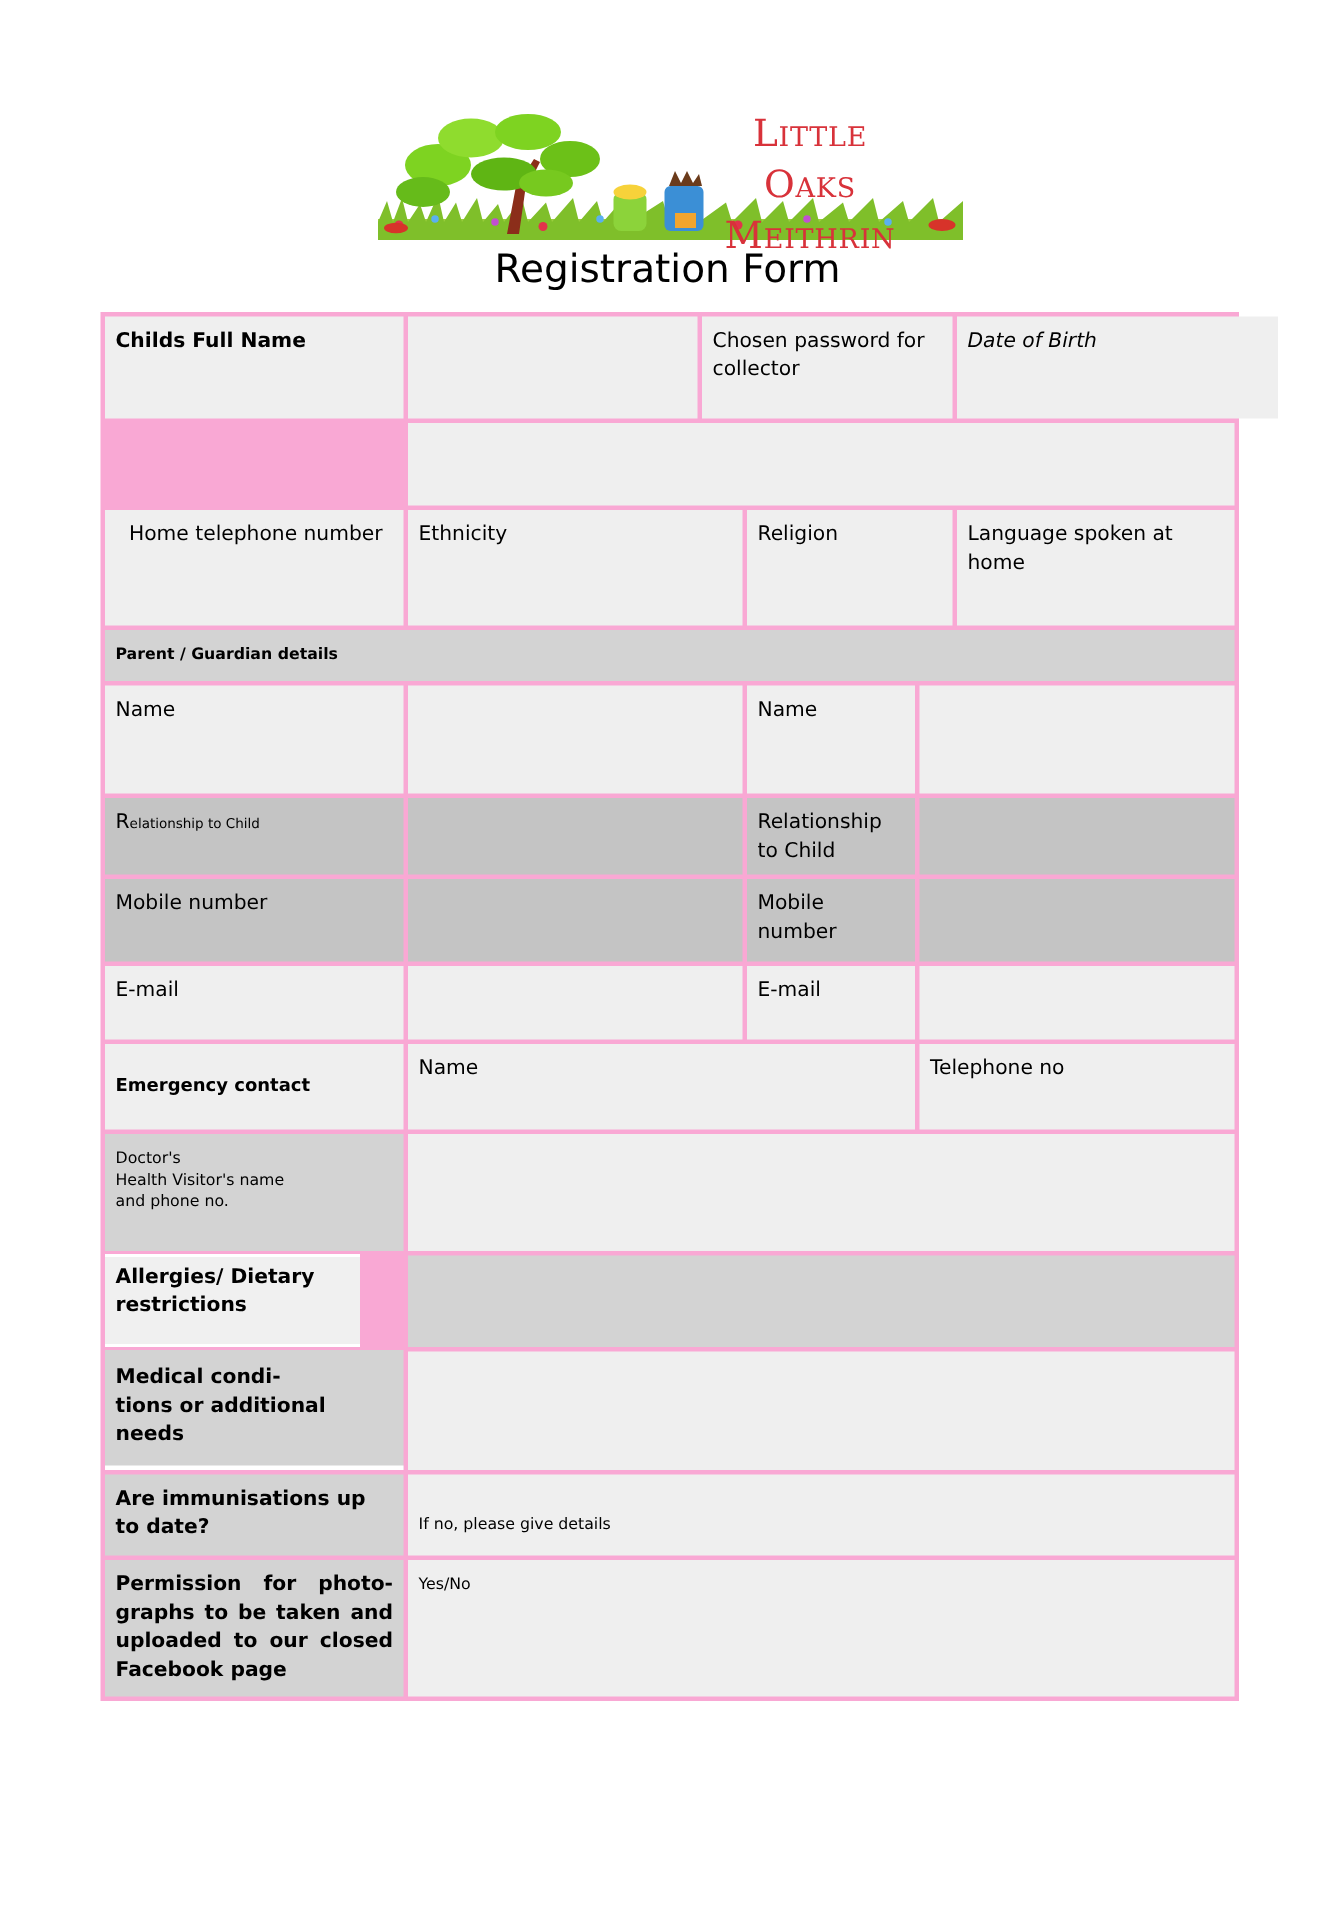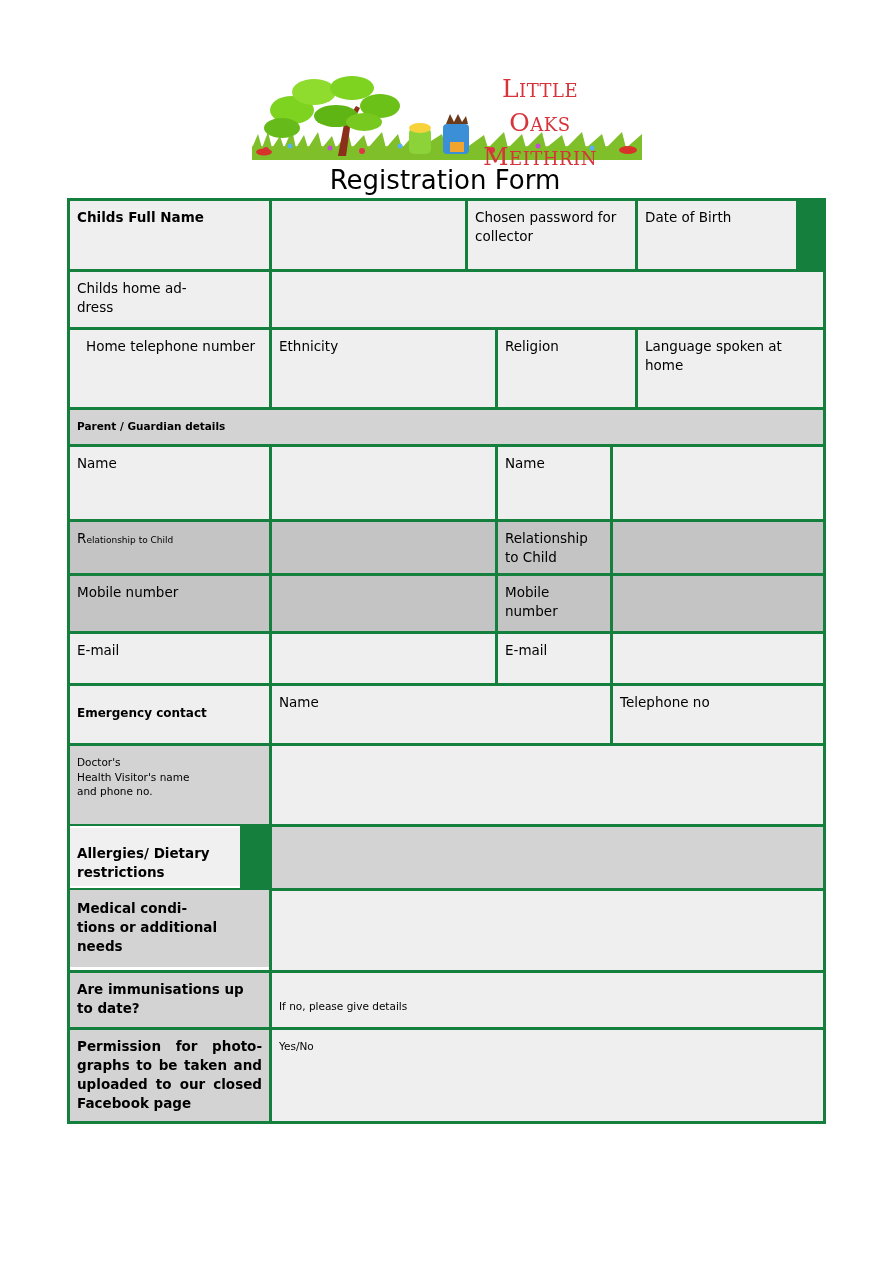--- a/index.html
+++ b/index.html
@@ -4,22 +4,22 @@
   <style>
     html, body { margin: 0; padding: 0; background: #ffffff; }
     body { width: 890px; height: 1271px; position: relative; overflow: hidden;
       font-family: "DejaVu Sans", sans-serif; color: #000; }
     .logo { position: absolute; left: 252px; top: 72px; width: 390px; height: 88px; }
     .logo-text { position: absolute; left: 475px; top: 72px; width: 130px; text-align: center;
       color: #d8323a; font-family: "DejaVu Serif", serif; font-size: 25px; line-height: 34px;
       letter-spacing: 0.5px; font-variant: small-caps; }
     .title { position: absolute; left: 0; width: 890px; top: 163px; text-align: center;
       font-family: "DejaVu Sans", sans-serif; font-size: 26px; line-height: 34px; }
-    .form { position: absolute; left: 67px; top: 198px; width: 759px; height: 926px;
-      background: #15803d; }
+    .form { position: absolute; left: 67px; top: 208px; width: 759px; height: 926px;
+      background: #f9a8d4; }
     .cell { position: absolute; box-sizing: border-box; background: #efefef;
       padding: 7px 7px; font-size: 13.5px; line-height: 19px; overflow: hidden; }
     .cell.mid { background: #c4c4c4; }
     .cell.lt { background: #d3d3d3; }
     .b { font-weight: bold; }
     .small { font-size: 10.5px; line-height: 15px; }
     .tiny { font-size: 9px; }
     .just { text-align: justify; text-align-last: left; }
   </style>
 </head>
@@ -65,24 +65,22 @@
   <div>Meithrin</div>
 </div>
 
 <div class="title">Registration Form</div>
 
 <div class="form">
 
   <div class="cell b" style="left:3px;top:3px;width:199px;height:68px;">Childs Full Name</div>
   <div class="cell" style="left:205px;top:3px;width:193px;height:68px;"></div>
   <div class="cell" style="left:401px;top:3px;width:167px;height:68px;"><span>Chosen password for collector</span></div>
-  <div class="cell" style="left:571px;top:3px;width:158px;height:68px;"><span>Date of Birth</span></div>
+  <div class="cell" style="left:571px;top:3px;width:214px;height:68px;font-style:italic;"><span>Date of Birth</span></div>
 
-  <div class="cell" style="left:3px;top:74px;width:199px;height:55px;white-space:pre-line;">Childs home ad-
-dress</div>
   <div class="cell" style="left:205px;top:74px;width:551px;height:55px;"></div>
 
   <div class="cell" style="left:3px;top:132px;width:199px;height:77px;padding-left:16px;"><span>Home telephone number</span></div>
   <div class="cell" style="left:205px;top:132px;width:223px;height:77px;"><span>Ethnicity</span></div>
   <div class="cell" style="left:431px;top:132px;width:137px;height:77px;"><span>Religion</span></div>
   <div class="cell" style="left:571px;top:132px;width:185px;height:77px;"><span>Language spoken at home</span></div>
 
   <div class="cell lt b small" style="left:3px;top:212px;width:753px;height:34px;padding-top:9px;">Parent / Guardian details</div>
 
   <div class="cell" style="left:3px;top:249px;width:199px;height:72px;">Name</div>
@@ -109,21 +107,21 @@
   <div class="cell" style="left:205px;top:488px;width:338px;height:57px;"><span>Name</span></div>
   <div class="cell" style="left:546px;top:488px;width:210px;height:57px;"><span>Telephone no</span></div>
 
   <div class="cell lt small" style="left:3px;top:548px;width:199px;height:78px;padding-top:9px;line-height:14.5px;">
     <div>Doctor's</div>
     <div>Health Visitor's name</div>
     <div>and phone no.</div>
   </div>
   <div class="cell" style="left:205px;top:548px;width:551px;height:78px;"></div>
 
-  <div class="cell b" style="left:3px;top:628px;width:170px;height:62px;background:#f0f0f0;border-top:2px solid #fff;border-bottom:2px solid #fff;padding-top:16px;">Allergies/ Dietary restrictions</div>
+  <div class="cell b" style="left:3px;top:628px;width:170px;height:62px;background:#f0f0f0;border-top:2px solid #fff;border-bottom:2px solid #fff;padding-top:4px;">Allergies/ Dietary restrictions</div>
   <div class="cell lt" style="left:205px;top:629px;width:551px;height:61px;"></div>
 
   <div class="cell lt b" style="left:3px;top:692px;width:199px;height:80px;white-space:pre-line;border-bottom:3px solid #fff;padding-top:9px;">Medical condi-
 tions or additional needs</div>
   <div class="cell" style="left:205px;top:693px;width:551px;height:79px;"></div>
 
   <div class="cell lt b" style="left:3px;top:775px;width:199px;height:54px;">Are immunisations up to date?</div>
   <div class="cell small" style="left:205px;top:775px;width:551px;height:54px;padding-top:26px;"><span>If no, please give details</span></div>
 
   <div class="cell lt b just" style="left:3px;top:832px;width:199px;height:91px;">Permission for photo-graphs to be taken and uploaded to our closed Facebook page</div>

